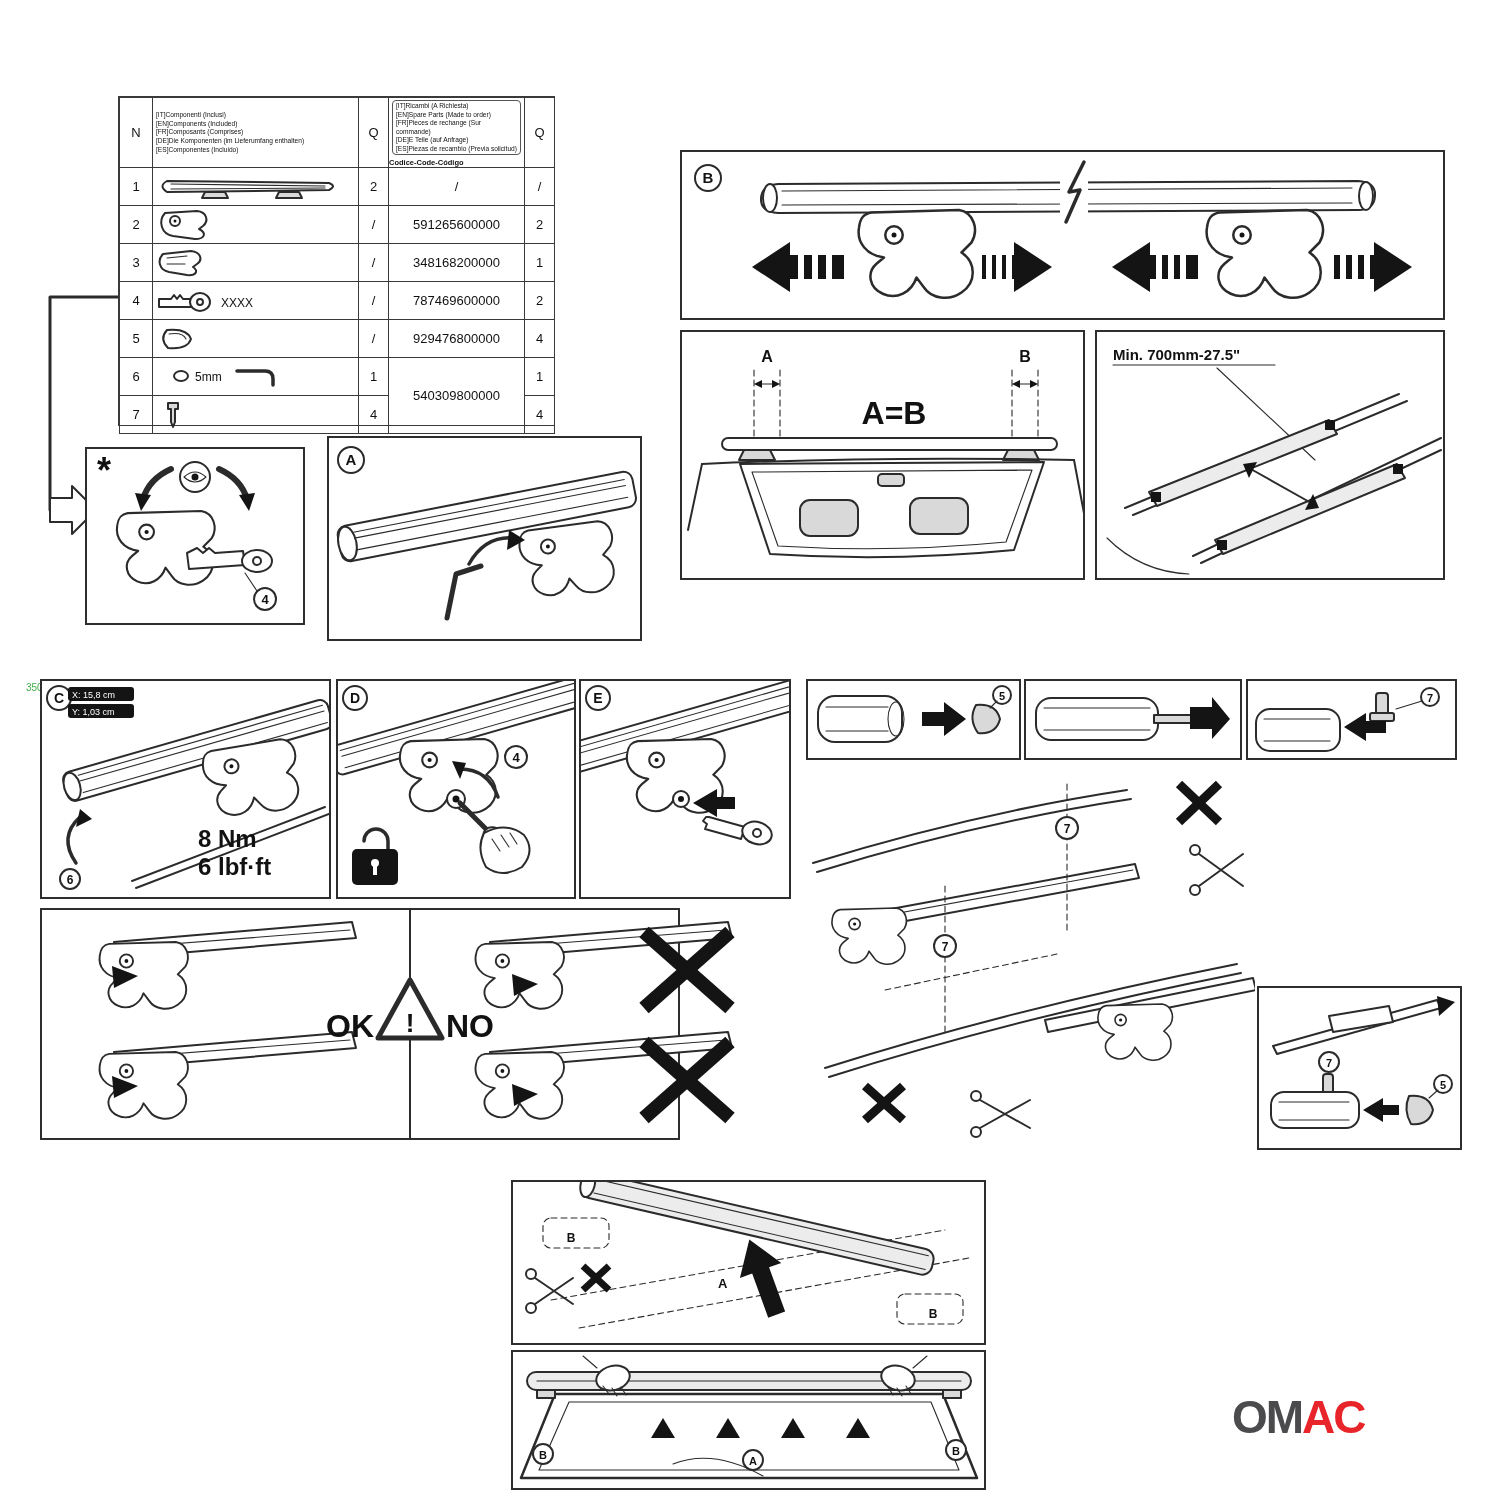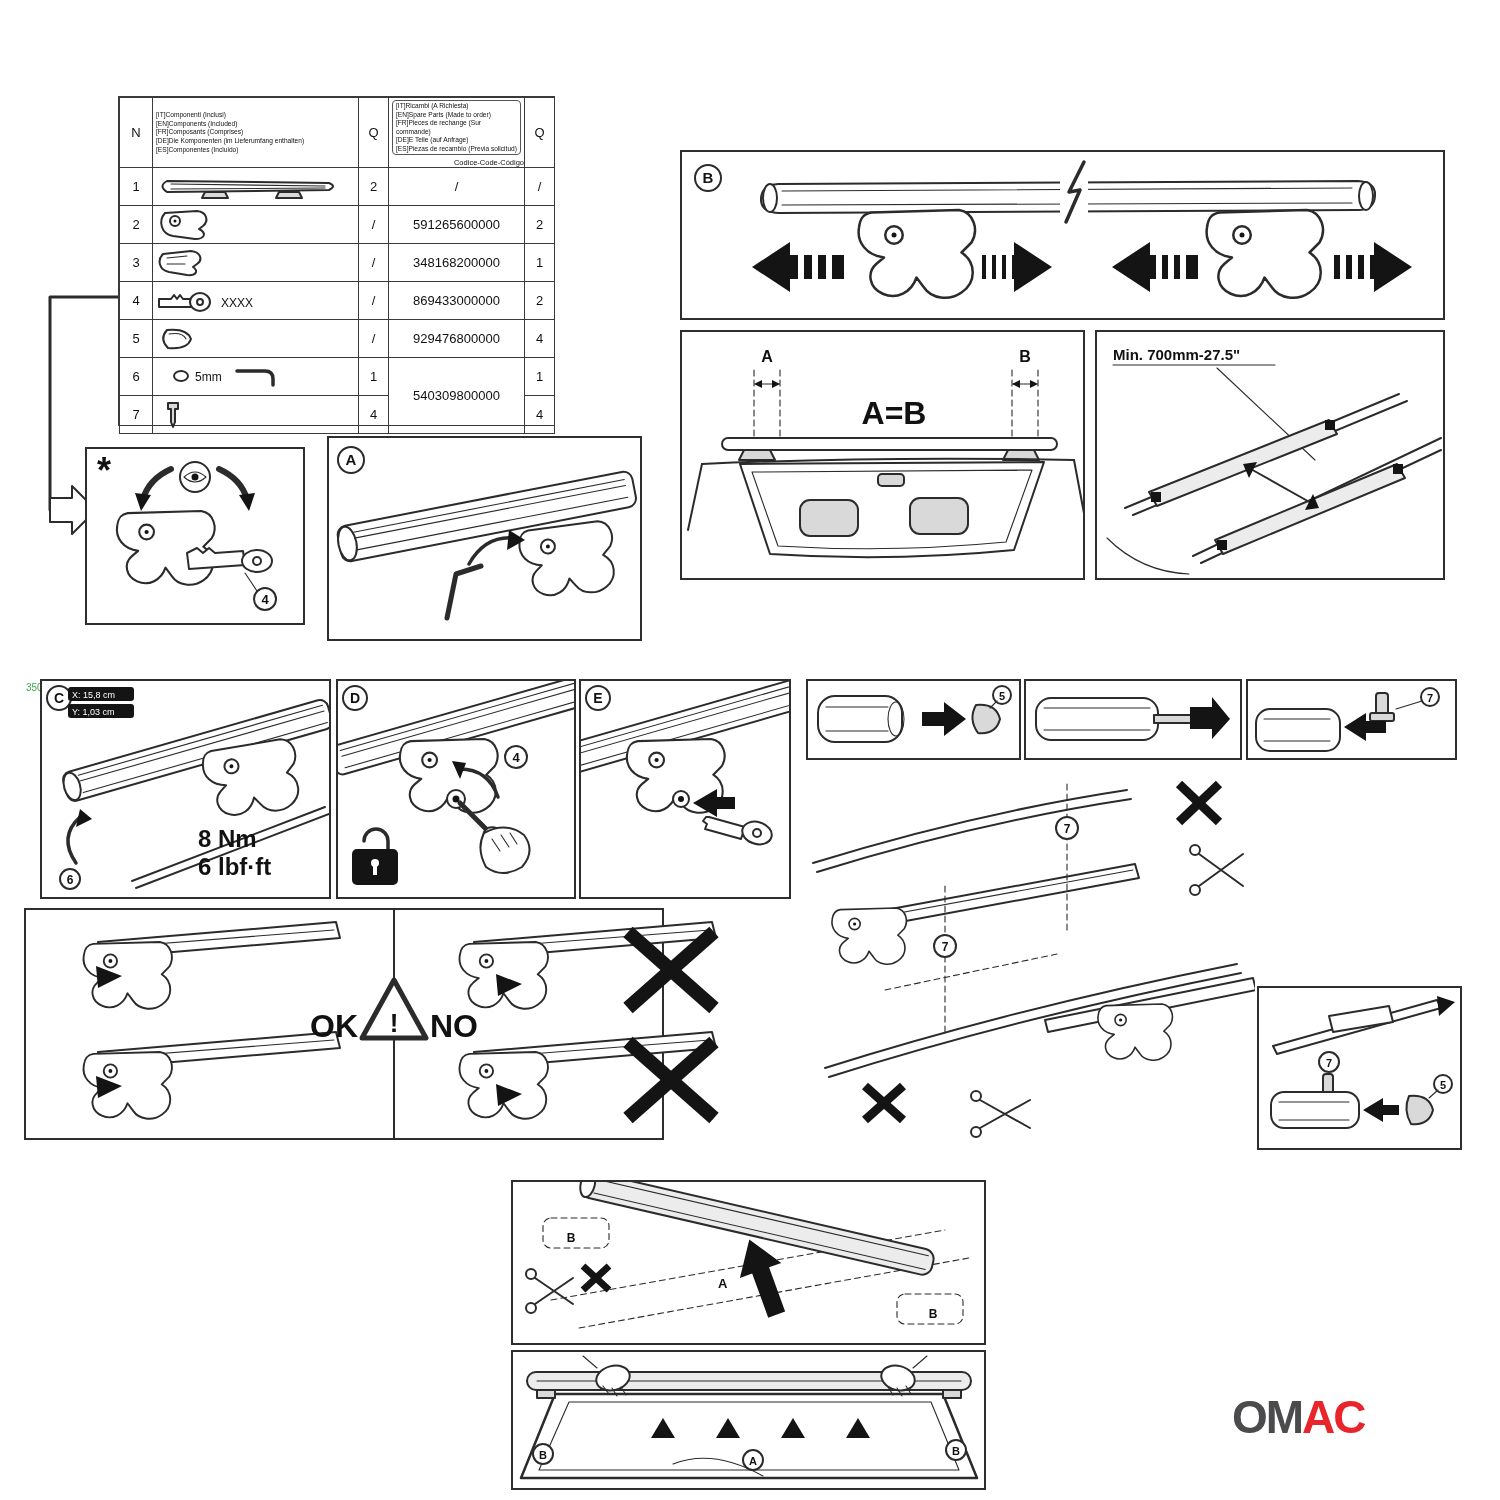--- a/index.html
+++ b/index.html
@@ -14,21 +14,21 @@
   .gl{fill:#ececec;stroke:#2b2b2b;stroke-width:2;stroke-linejoin:round}
   .s{fill:none;stroke:#2b2b2b;stroke-width:2;stroke-linecap:round;stroke-linejoin:round}
   .s3{fill:none;stroke:#2b2b2b;stroke-width:3.5;stroke-linecap:round;stroke-linejoin:round}
   .thin{stroke-width:1.1}
   .dash{stroke-dasharray:6 4}
   .f{fill:#141414;stroke:none}
   table.parts{border-collapse:collapse;width:100%;height:100%;table-layout:fixed}
   table.parts td{border:1px solid #3a3a3a;text-align:center;vertical-align:middle;font-size:13px;padding:0}
   .langs{font-size:6.6px;text-align:left;line-height:1.3;padding:2px 3px}
   .langbox{font-size:6.6px;text-align:left;line-height:1.3;margin:2px 3px 0 3px;border:1px solid #555;border-radius:4px;padding:1px 3px}
-  .codehdr{font-size:7.5px;margin-top:3px;font-weight:normal;text-align:right}
+  .codehdr{font-size:7.5px;margin-top:3px;font-weight:bold;text-align:left}
   .code{font-size:12px}
   .logo{position:absolute;left:1232px;top:1390px;font-weight:bold;font-size:46px;letter-spacing:-2px}
   .logo .p1{color:#4b4b4d}
   .logo .p2{color:#e8252a}
   .green-mark{position:absolute;left:26px;top:682px;color:#3fae4a;font-size:10px}
 </style>
 </head>
 <body>
 
 <div class="green-mark">350</div>
@@ -119,21 +119,21 @@
       <td>4</td>
       <td>
         <svg width="150" height="28" viewBox="0 0 150 28">
           <path class="w" d="M6,12 h12 l3,-4 3,4 3,-4 3,4 h8 v8 h-32 z"></path>
           <ellipse class="w" cx="47" cy="15" rx="10" ry="9"></ellipse>
               <circle class="w" cx="47" cy="15" r="3"></circle>
           <text x="68" y="20" font-size="12">XXXX</text>
         </svg>
       </td>
       <td>/</td>
-      <td class="code">869433000000</td>
+      <td class="code">787469600000</td>
       <td>2</td>
     </tr>
 
     <tr style="height:38px">
       <td>5</td>
       <td>
         <svg width="50" height="26" viewBox="0 0 50 26">
           <path class="w" d="M14,4 Q34,2 38,13 Q34,24 15,22 Q6,13 14,4 Z"></path>
           <path class="s thin" d="M16,8 Q30,6 33,13"></path>
         </svg>
@@ -448,21 +448,21 @@
       <rect class="g" x="128" y="12" width="12" height="22" rx="3"></rect>
       <rect class="g" x="122" y="32" width="24" height="8" rx="2"></rect>
     </g>
     <polygon class="f" points="96,46 118,32 118,40 138,40 138,52 118,52 118,60"></polygon>
     <circle class="w" cx="182" cy="16" r="9"></circle>
     <text x="182" y="20.5" font-size="11" font-weight="bold" text-anchor="middle">7</text>
     <path class="s thin" d="M174,20 L148,28"></path>
   </svg>
 </div>
 
-<div class="panel" style="left:24px;top:908px;width:640px;height:232px">
+<div class="panel" style="left:40px;top:908px;width:640px;height:232px">
   <svg width="746" height="228" viewBox="0 0 746 228">
     <line x1="368" y1="0" x2="368" y2="228" class="s"></line>
 
     <g transform="translate(14,6)">
       <polygon class="w" points="58,26 296,6 300,22 62,42"></polygon>
         <path class="s thin" d="M64,32 L294,14"></path>
       <g transform="translate(40,26) scale(0.95)">
         <path class="w" d="M14,2 L84,0 C96,2 100,16 94,26 L86,34 C98,42 98,58 86,66 C76,73 62,71 56,62 L50,54 C46,66 34,72 23,67 C12,62 10,50 18,43 L24,38 C10,36 2,26 4,14 C5,6 8,3 14,2 Z"></path>
         <circle class="w" cx="32" cy="20" r="7"></circle>
           <circle class="f" cx="32" cy="20" r="2"></circle>

